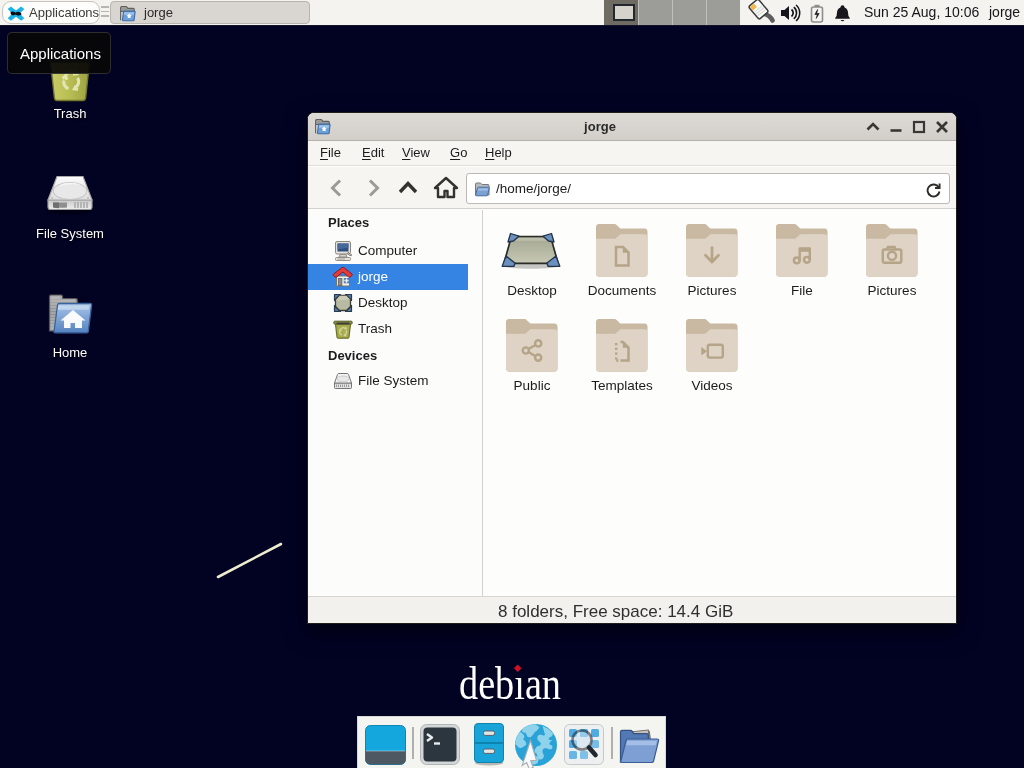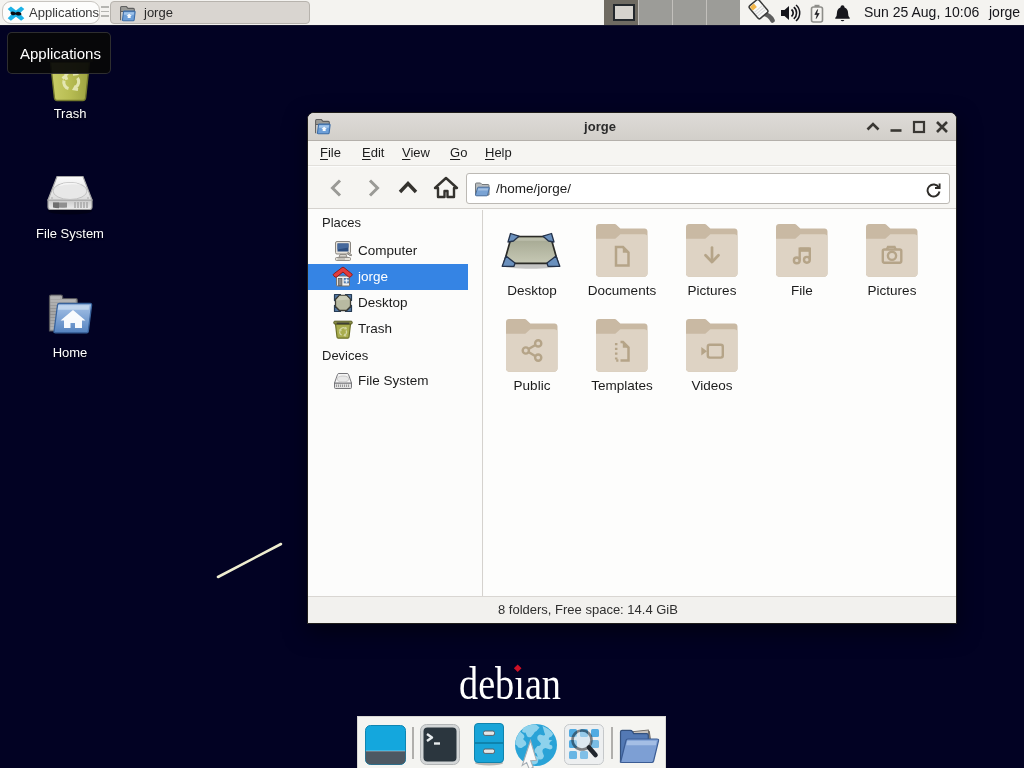--- a/index.html
+++ b/index.html
@@ -34,31 +34,31 @@
 #titlebar { position:absolute; left:0; top:0; width:648px; height:28px; background:linear-gradient(#dedbd7,#d2cfca); border-radius:6px 6px 0 0; border-bottom:1px solid #b4b0ab; }
 #title { position:absolute; left:0; width:584px; top:6px; text-align:center; font-weight:bold; font-size:13px; color:#2b2b2b; }
 .tbtn { position:absolute; top:4px; width:20px; height:20px; }
 #menubar { position:absolute; left:0; top:28px; width:648px; height:25px; background:#f6f5f2; border-bottom:1px solid #e2e0dc; }
 .mitem { position:absolute; top:4px; font-size:13px; color:#1c1c1c; }
 .mitem u { text-decoration:underline; text-underline-offset:2px; }
 #toolbar { position:absolute; left:0; top:54px; width:648px; height:42px; background:#f6f5f2; border-bottom:1px solid #d5d2ce; }
 #pathbar { position:absolute; left:158px; top:6px; width:484px; height:31px; background:#fff; border:1px solid #bcb9b4; border-radius:3px; }
 #pathtext { position:absolute; left:29px; top:7px; font-size:13.5px; color:#1c1c1c; }
 #sidebar { position:absolute; left:0; top:97px; width:175px; height:386px; background:#fcfcfb; border-right:1px solid #d5d2ce; }
-.shead { position:absolute; left:14px; font-size:13px; font-weight:normal; color:#1d1d1d; }
+.shead { position:absolute; left:20px; font-size:13px; font-weight:bold; color:#1d1d1d; }
 .srow { position:absolute; left:0; width:160px; height:26px; }
 .srow .t { position:absolute; left:50px; top:5px; font-size:13.5px; color:#1c1c1c; }
 .srow.sel { background:#3584e4; }
 .srow.sel .t { color:#fff; }
 .sic { position:absolute; left:24px; top:2px; width:22px; height:22px; }
 #main { position:absolute; left:176px; top:97px; width:472px; height:386px; background:#fdfdfc; }
 .fitem { position:absolute; width:90px; text-align:center; }
 .fitem .lbl { position:absolute; width:90px; left:0; top:59px; font-size:13.5px; color:#1b1b1b; }
 #statusbar { position:absolute; left:0; top:483px; width:648px; height:27px; background:#f2f1ee; border-top:1px solid #d9d6d2; }
-#statusbar span { position:absolute; left:190px; top:5px; font-size:13px; color:#2f2f2f; }
+#statusbar span { position:absolute; left:190px; top:5px; font-size:17px; color:#2f2f2f; }
 
 
 #debian { position:absolute; left:440px; top:652px; width:160px; height:56px; }
 
 
 #dock { position:absolute; left:357px; top:716px; width:309px; height:52px; background:#f4f4f1; border:1px solid #d9d8d4; border-bottom:none; }
 .dsep { position:absolute; top:10px; width:3px; height:32px; border-left:2px solid #b0afac; }
 .dico { position:absolute; top:7px; }
 </style>
 </head>

